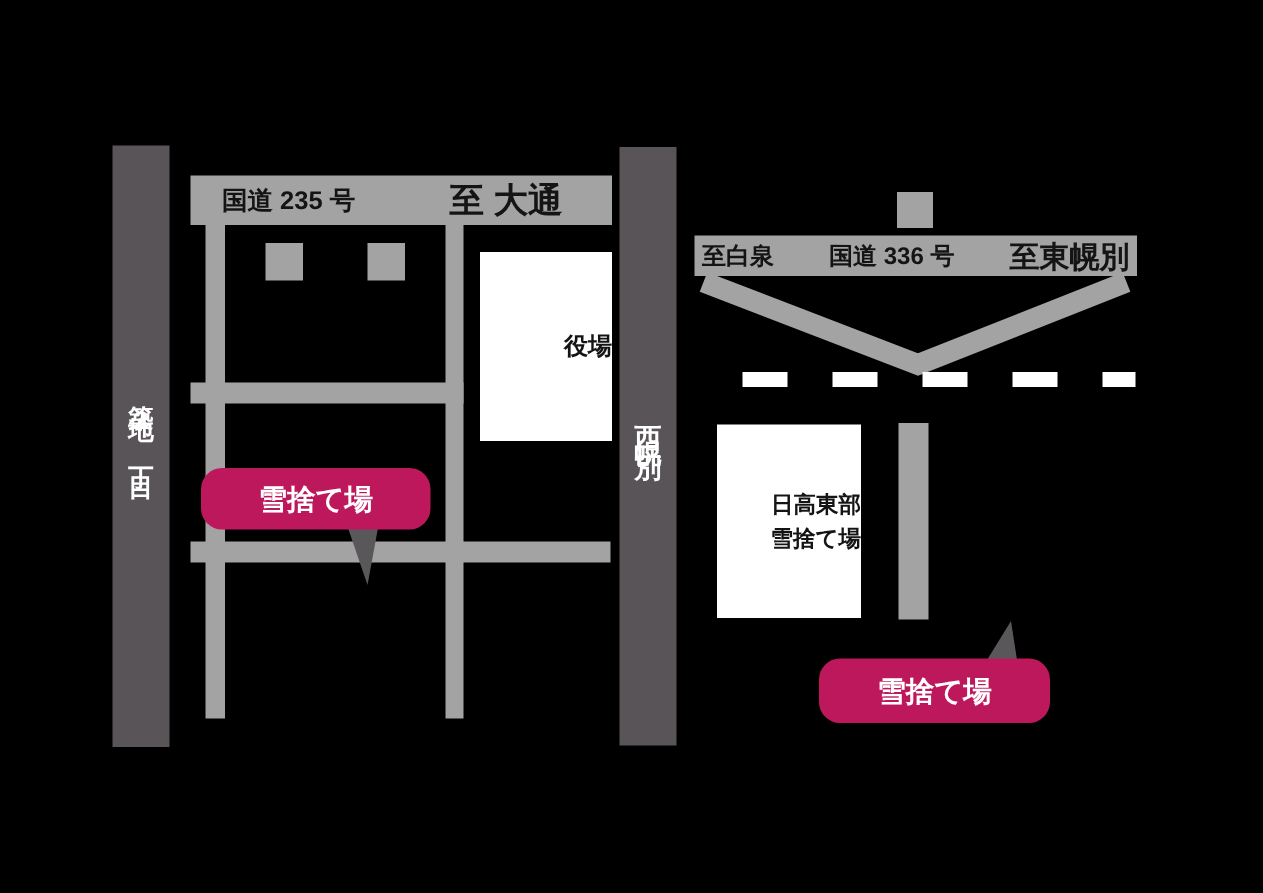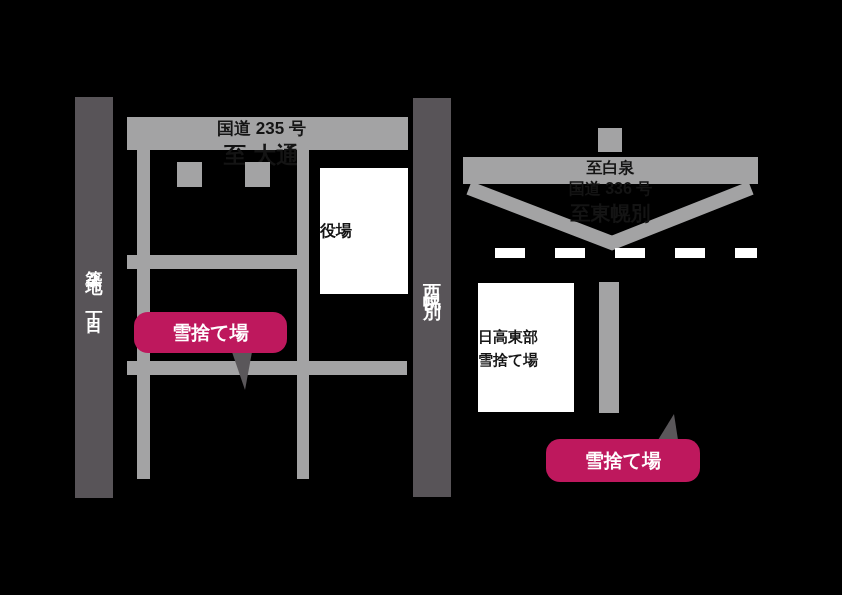--- a/index.html
+++ b/index.html
@@ -23,27 +23,27 @@
     text-orientation:upright;
     color:#fff;
     font-size:17px;
     letter-spacing:7px;
     line-height:1;
   }
   
   .road{background:#a3a3a4;}
   .road-label-row{
     display:flex;align-items:center;justify-content:space-between;
-    box-sizing:border-box;color:#141414;flex-direction:column;
+    box-sizing:border-box;color:#141414;
   }
   .road-text{color:#141414;white-space:nowrap;}
   
   .building{
     background:#ffffff;
-    display:flex;flex-direction:column;align-items:flex-start;justify-content:center;
+    display:flex;flex-direction:column;align-items:flex-end;justify-content:center;
     color:#141414;text-align:center;
   }
   
   .callout{
     background:#be185d;
     border-radius:14px;
     display:flex;align-items:center;justify-content:center;
     color:#fff;font-size:19px;
   }
   .dash{position:absolute;top:0;height:10px;background:#fff;}

